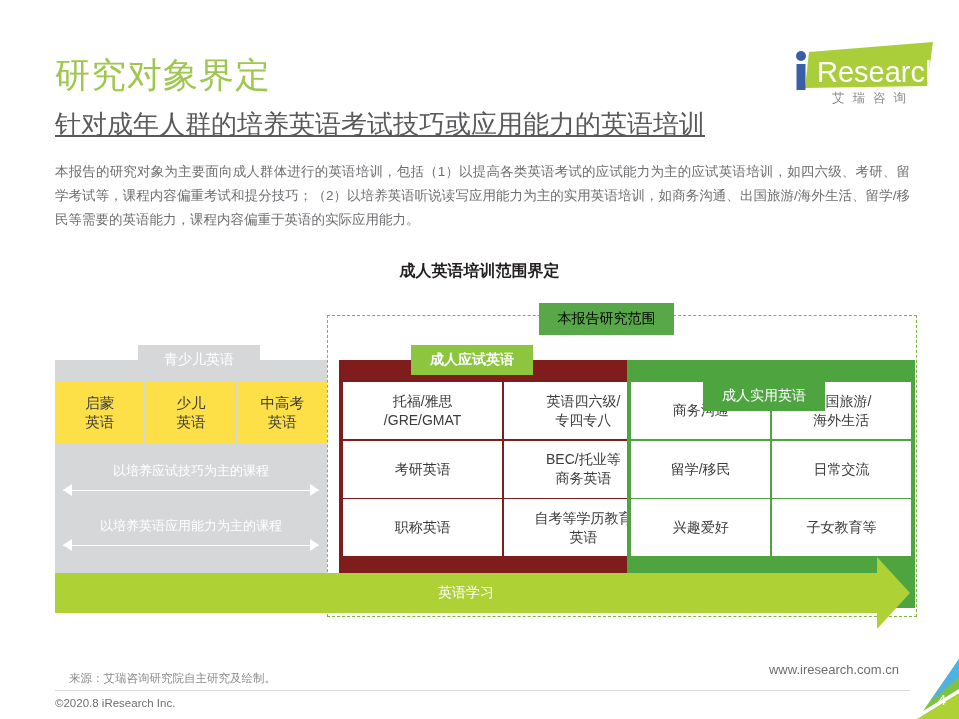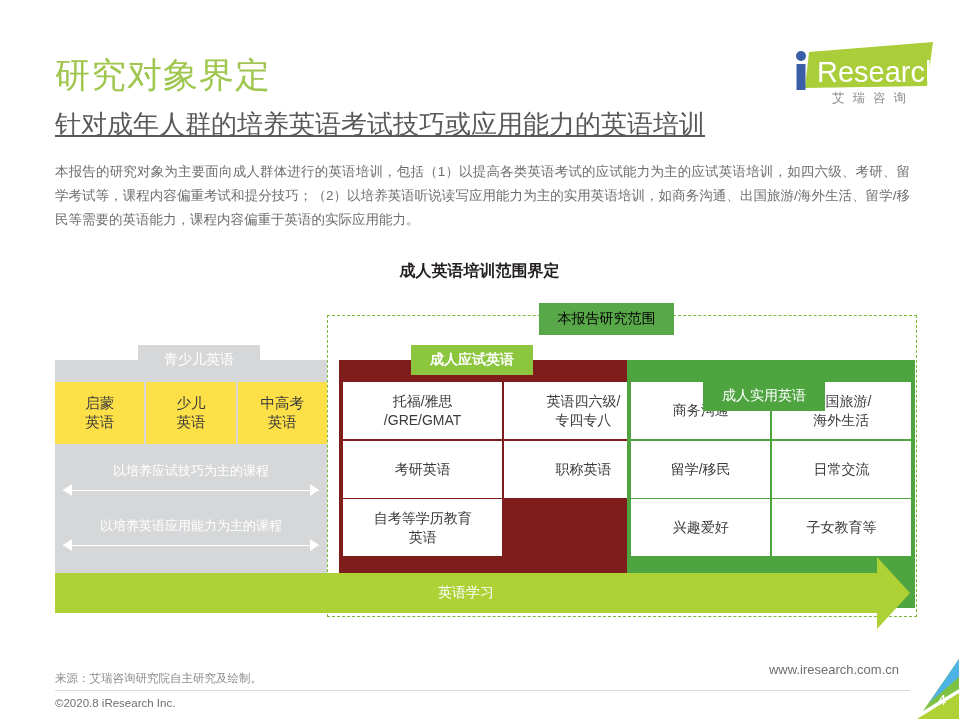--- a/index.html
+++ b/index.html
@@ -130,21 +130,21 @@
     color:#ffffff;font-size:14px;
   }
   .bottom-head{
     position:absolute;left:822px;top:252px;width:0;height:0;
     border-top:36px solid transparent;border-bottom:36px solid transparent;
     border-left:33px solid #aed136;
   }
 
   
   .source{
-    position:absolute;left:55px;top:671px;font-size:11.5px;color:#8a8c8e;
+    position:absolute;left:69px;top:671px;font-size:11.5px;color:#8a8c8e;
   }
   .rule{position:absolute;left:55px;top:690px;width:855px;height:1px;background:#d9dadb;}
   .copy{position:absolute;left:55px;top:697px;font-size:11.5px;color:#6d6e71;}
   .site{position:absolute;right:60px;top:662px;font-size:13px;color:#6d6e71;}
   .corner{position:absolute;right:0;bottom:0;width:60px;height:60px;}
   .pageno{
     position:absolute;right:13px;bottom:11px;font-size:15px;color:#ffffff;z-index:3;
   }
 </style>
 </head>
@@ -195,20 +195,22 @@
       <div class="hd r"></div>
     </div>
 
     <div class="panel-mid">
       <div class="grid">
         <div class="cell" style="white-space:pre-line">托福/雅思
 /GRE/GMAT</div>
         <div class="cell" style="white-space:pre-line">英语四六级/
 专四专八</div>
         <div class="cell" style="white-space:pre-line">考研英语</div>
+        <div class="cell" style="white-space:pre-line">BEC/托业等
+商务英语</div>
         <div class="cell" style="white-space:pre-line">职称英语</div>
         <div class="cell" style="white-space:pre-line">自考等学历教育
 英语</div>
       </div>
       <div class="panel-foot">以培养应试技巧为主的课程</div>
     </div>
     <div class="tab tab-mid">成人应试英语</div>
 
     <div class="panel-right">
       <div class="grid">

